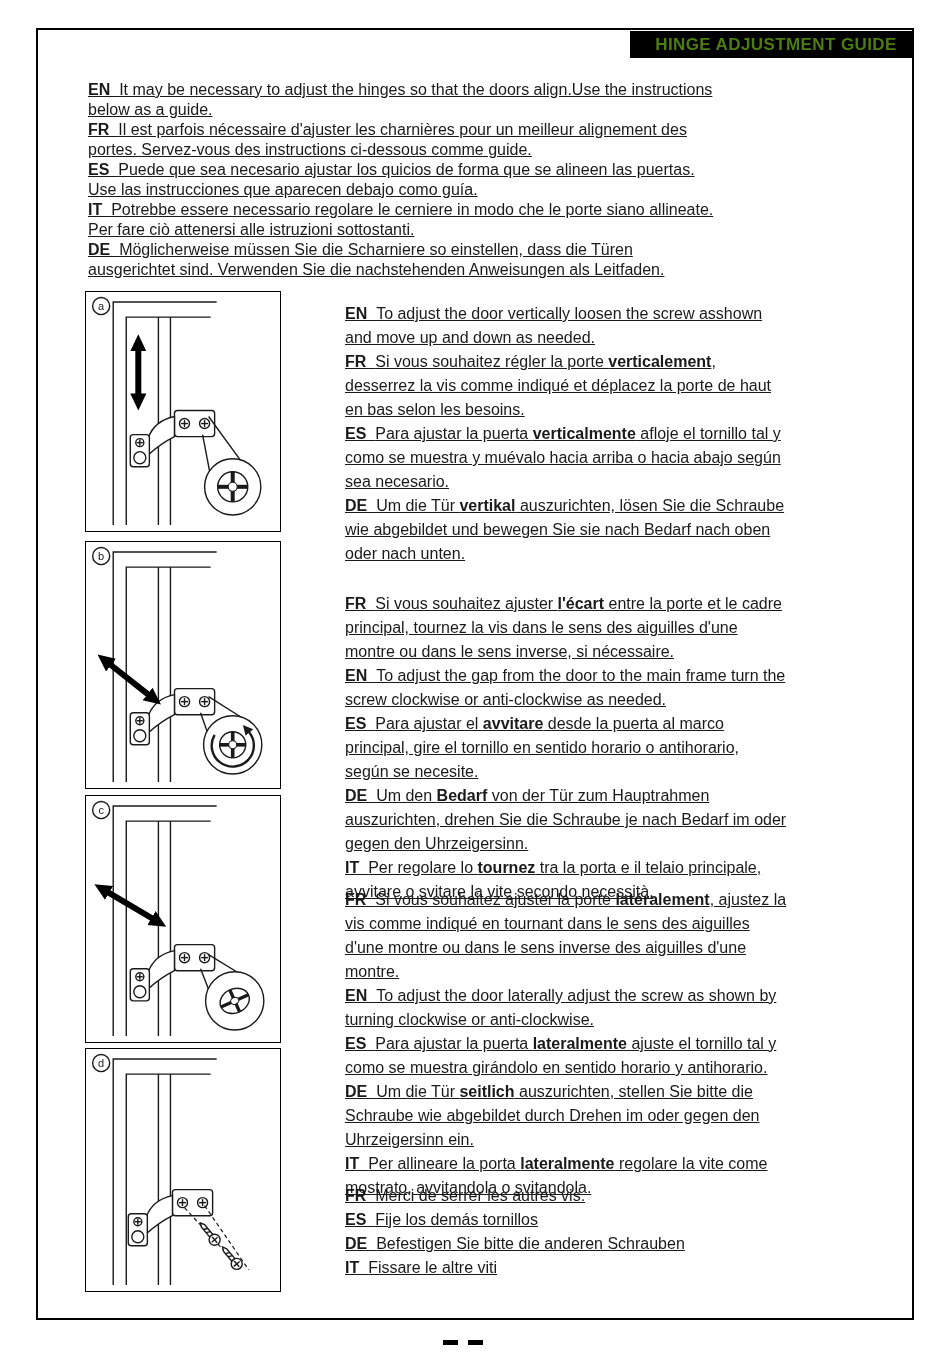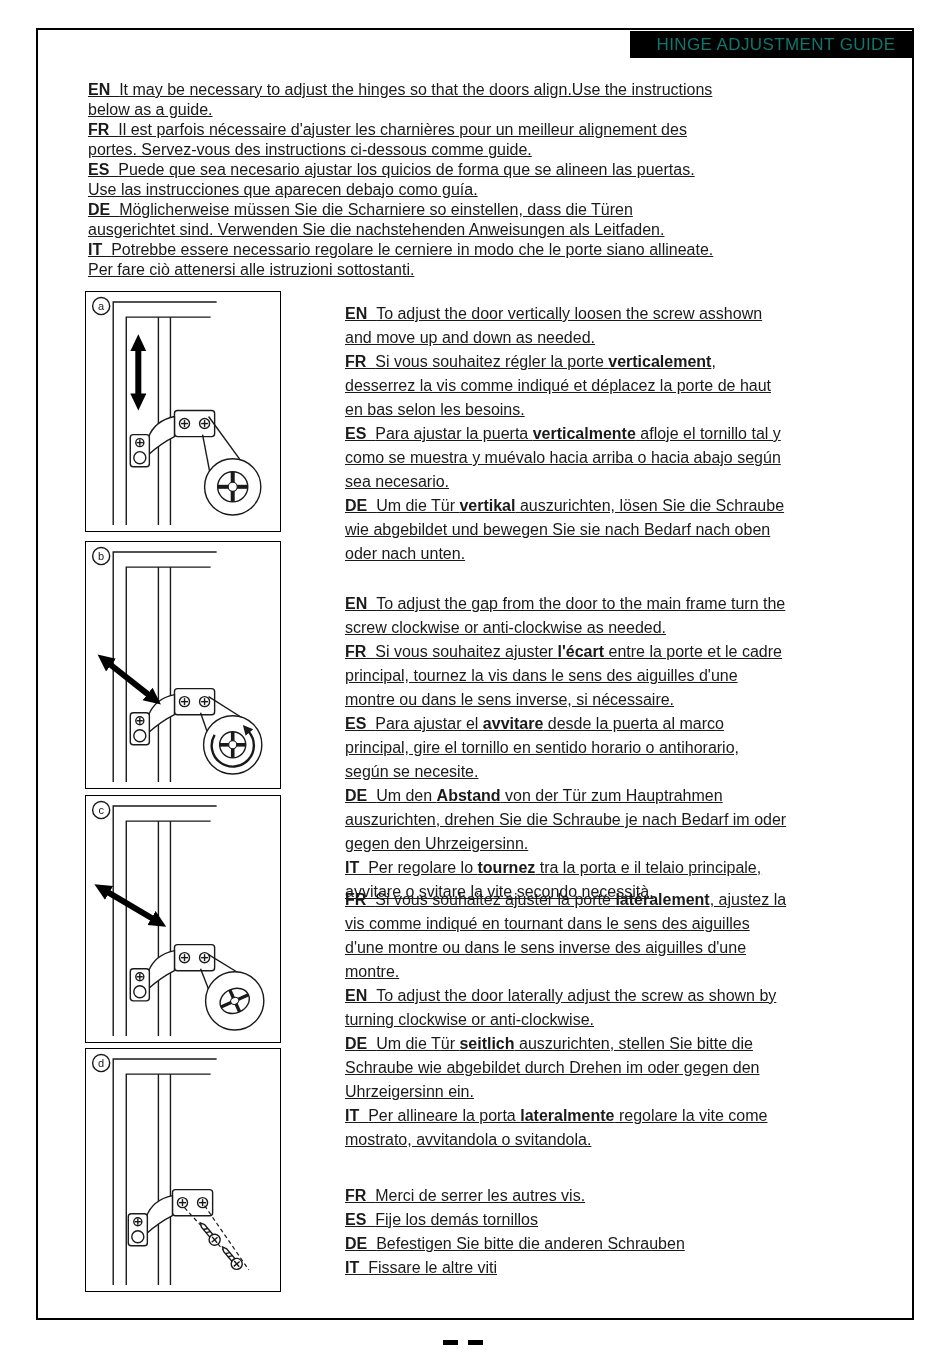--- a/index.html
+++ b/index.html
@@ -8,21 +8,21 @@
     width: 950px; height: 1353px; position: relative;
     background: #ffffff; color: #1a1a1a; overflow: hidden;
     font-family: "Liberation Sans", "DejaVu Sans", sans-serif;
   }
   .page-border {
     position: absolute; left: 36px; top: 28px; width: 878px; height: 1292px;
     border: 2px solid #000; z-index: 1;
   }
   .badge {
     position: absolute; left: 630px; top: 31px; width: 284px; height: 27px;
-    background: #000; color: #0f766e; font-weight: normal; font-size: 17px;
+    background: #000; color: #4d7c0f; font-weight: bold; font-size: 17px;
     display: flex; align-items: center; justify-content: center;
     letter-spacing: 0.4px; z-index: 3; padding-left: 8px;
   }
   .intro {
     position: absolute; left: 88px; top: 80px; width: 830px;
     font-size: 16px; line-height: 20px; z-index: 2;
   }
   .para { margin: 0; white-space: pre-wrap; text-decoration: underline; }
   .textcol {
     position: absolute; left: 345px; width: 564px;
@@ -46,24 +46,24 @@
 
   <div class="badge">HINGE ADJUSTMENT GUIDE</div>
 
   <div class="intro">
     <p class="para"><b>EN_</b>It may be necessary to adjust the hinges so that the doors align.Use the instructions
 below as a guide.</p>
     <p class="para"><b>FR_</b>Il est parfois nécessaire d'ajuster les charnières pour un meilleur alignement des
 portes. Servez-vous des instructions ci-dessous comme guide.</p>
     <p class="para"><b>ES_</b>Puede que sea necesario ajustar los quicios de forma que se alineen las puertas.
 Use las instrucciones que aparecen debajo como guía.</p>
+    <p class="para"><b>IT_</b>Potrebbe essere necessario regolare le cerniere in modo che le porte siano allineate.
+Per fare ciò attenersi alle istruzioni sottostanti.</p>
     <p class="para"><b>DE_</b>Möglicherweise müssen Sie die Scharniere so einstellen, dass die Türen
 ausgerichtet sind. Verwenden Sie die nachstehenden Anweisungen als Leitfaden.</p>
-    <p class="para"><b>IT_</b>Potrebbe essere necessario regolare le cerniere in modo che le porte siano allineate.
-Per fare ciò attenersi alle istruzioni sottostanti.</p>
   </div>
 
   <div class="diagram" style="top:291px;height:241px">
     <svg viewBox="0 0 193 238">
       <defs>
         <marker id="arwA" markerUnits="userSpaceOnUse" markerWidth="20" markerHeight="18" refX="1" refY="8" orient="auto-start-reverse">
           <path d="M0,0 L17,8 L0,16 Z" fill="#000"></path>
         </marker>
       </defs>
       <g stroke="#1a1a1a" stroke-width="1.4" fill="none">
@@ -260,42 +260,44 @@
 en bas selon les besoins.</p>
     <p class="para"><b>ES_</b>Para ajustar la puerta <b>verticalmente</b> afloje el tornillo tal y
 como se muestra y muévalo hacia arriba o hacia abajo según
 sea necesario.</p>
     <p class="para"><b>DE_</b>Um die Tür <b>vertikal</b> auszurichten, lösen Sie die Schraube
 wie abgebildet und bewegen Sie sie nach Bedarf nach oben
 oder nach unten.</p>
   </div>
 
   <div class="textcol" style="top:592px">
-    <p class="para"><b>EN_</b>To adjust the gap from the door to the main frame turn the
-screw clockwise or anti-clockwise as needed.</p>
     <p class="para"><b>FR_</b>Si vous souhaitez ajuster <b>l'écart</b> entre la porte et le cadre
 principal, tournez la vis dans le sens des aiguilles d'une
 montre ou dans le sens inverse, si nécessaire.</p>
+    <p class="para"><b>EN_</b>To adjust the gap from the door to the main frame turn the
+screw clockwise or anti-clockwise as needed.</p>
     <p class="para"><b>ES_</b>Para ajustar el <b>avvitare</b> desde la puerta al marco
 principal, gire el tornillo en sentido horario o antihorario,
 según se necesite.</p>
-    <p class="para"><b>DE_</b>Um den <b>Abstand</b> von der Tür zum Hauptrahmen
+    <p class="para"><b>DE_</b>Um den <b>Bedarf</b> von der Tür zum Hauptrahmen
 auszurichten, drehen Sie die Schraube je nach Bedarf im oder
 gegen den Uhrzeigersinn.</p>
     <p class="para"><b>IT_</b>Per regolare lo <b>tournez</b> tra la porta e il telaio principale,
 avvitare o svitare la vite secondo necessità.</p>
   </div>
 
   <div class="textcol" style="top:888px">
     <p class="para"><b>FR_</b>Si vous souhaitez ajuster la porte <b>latéralement</b>, ajustez la
 vis comme indiqué en tournant dans le sens des aiguilles
 d'une montre ou dans le sens inverse des aiguilles d'une
 montre.</p>
     <p class="para"><b>EN_</b>To adjust the door laterally adjust the screw as shown by
 turning clockwise or anti-clockwise.</p>
+    <p class="para"><b>ES_</b>Para ajustar la puerta <b>lateralmente</b> ajuste el tornillo tal y
+como se muestra girándolo en sentido horario y antihorario.</p>
     <p class="para"><b>DE_</b>Um die Tür <b>seitlich</b> auszurichten, stellen Sie bitte die
 Schraube wie abgebildet durch Drehen im oder gegen den
 Uhrzeigersinn ein.</p>
     <p class="para"><b>IT_</b>Per allineare la porta <b>lateralmente</b> regolare la vite come
 mostrato, avvitandola o svitandola.</p>
   </div>
 
   <div class="textcol" style="top:1184px">
     <p class="para"><b>FR_</b>Merci de serrer les autres vis.</p>
     <p class="para"><b>ES_</b>Fije los demás tornillos</p>

